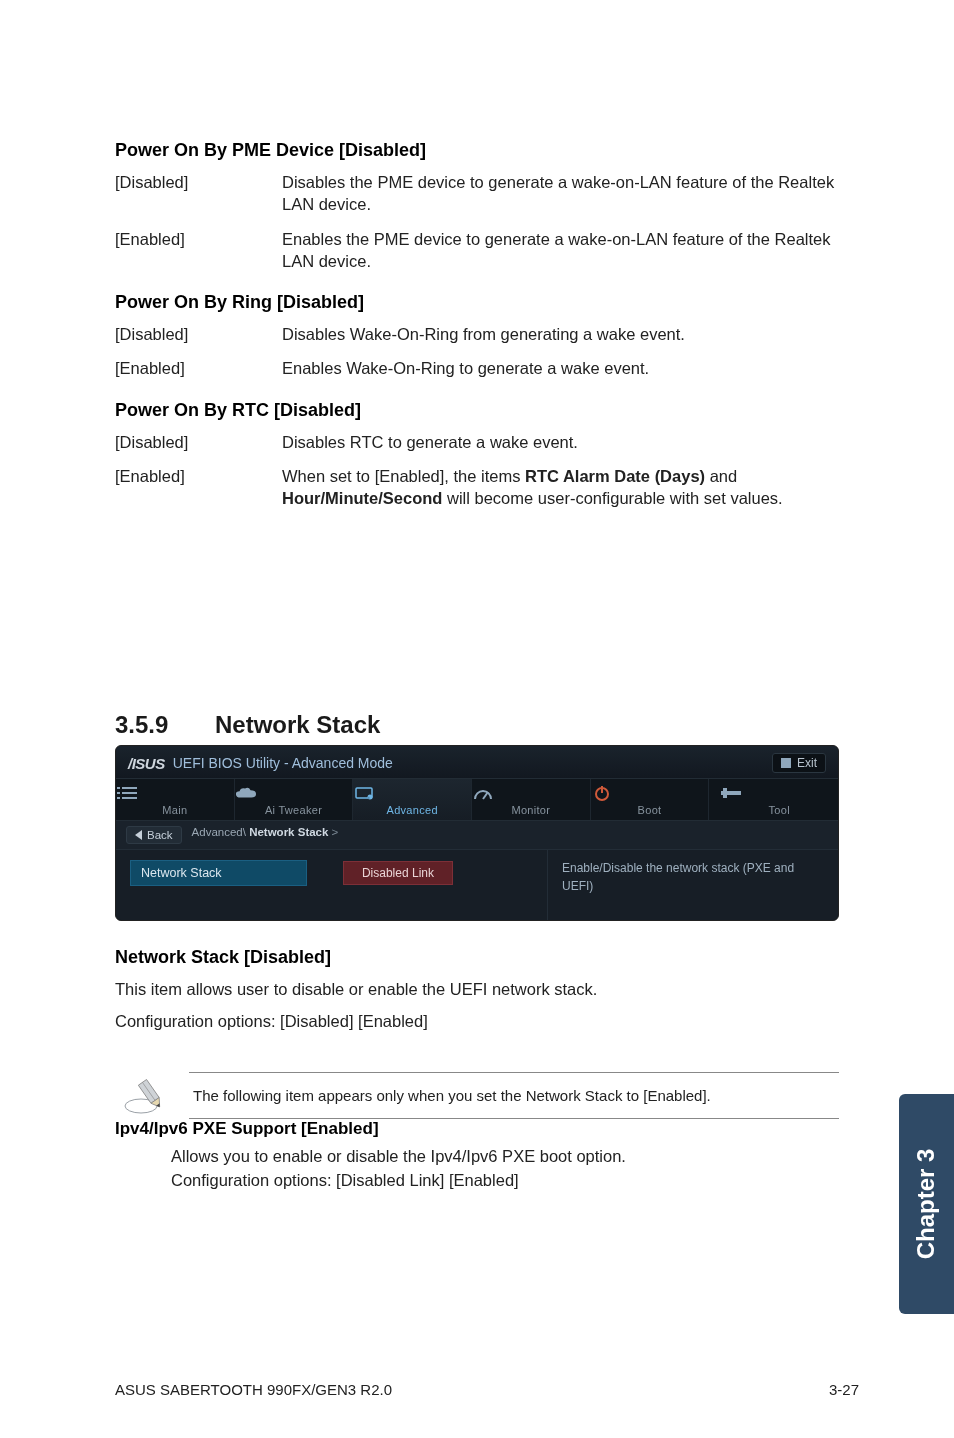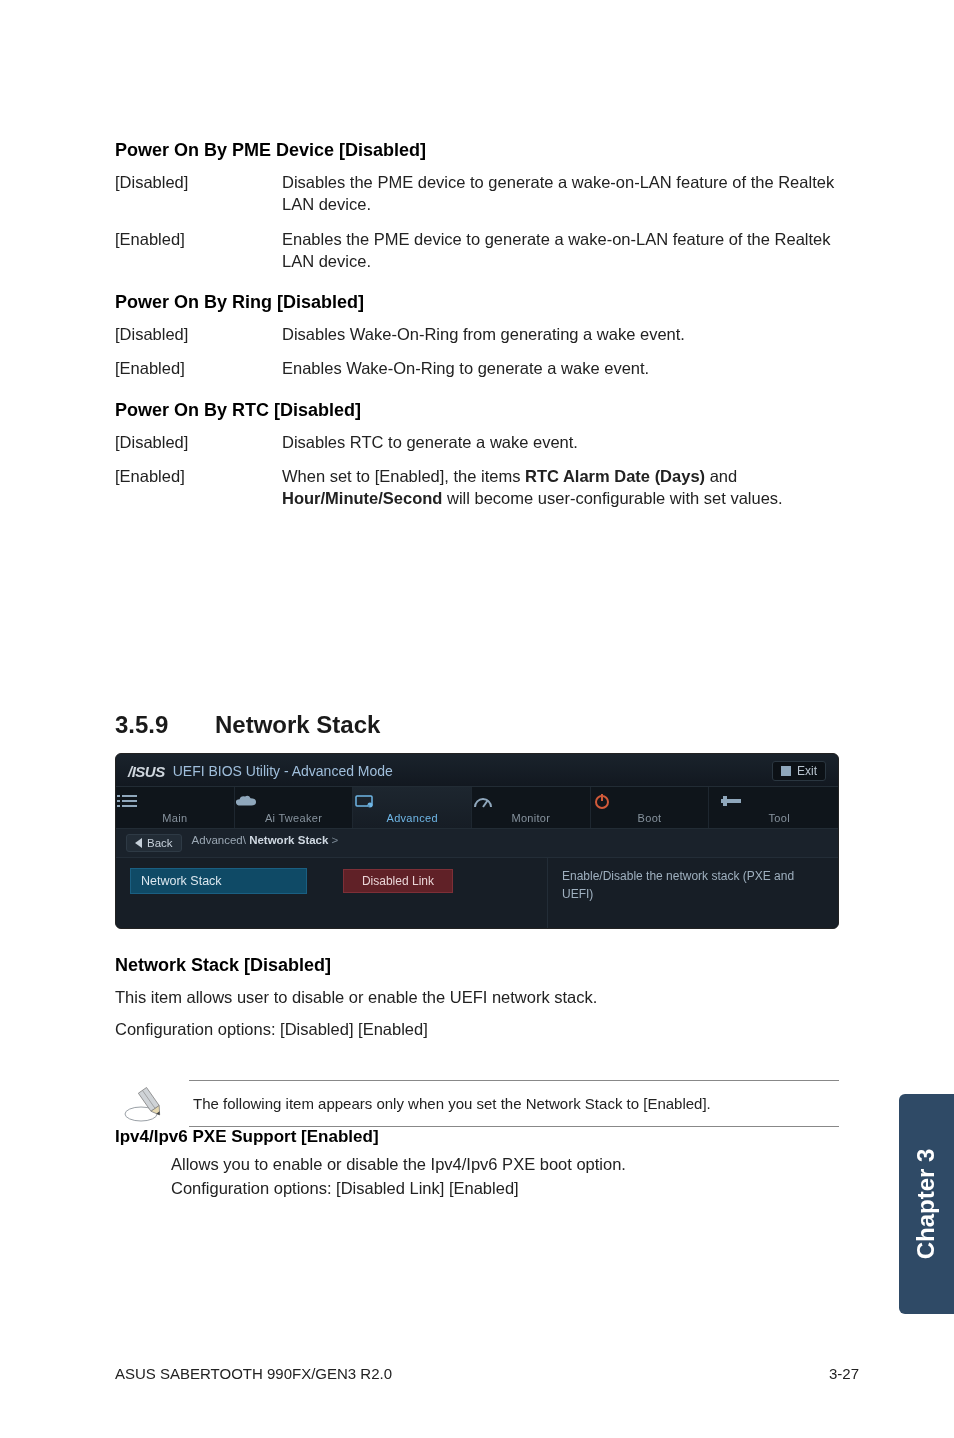--- a/index.html
+++ b/index.html
@@ -37,21 +37,21 @@
       flex: 1;
       color: #222;
       margin-left: 25px;
     }
     .option-desc b { font-weight: bold; }
     .big-gap { height: 190px; }
 
     .h2-row {
       display: flex;
       align-items: baseline;
-      margin-bottom: 14px;
+      margin-bottom: 6px;
     }
     .h2-num {
       font-size: 24px;
       font-weight: bold;
       width: 100px;
     }
     .h2-title {
       font-size: 24px;
       font-weight: bold;
     }
@@ -256,21 +256,21 @@
     }
     .side-tab-text {
       transform: rotate(-90deg);
       white-space: nowrap;
       font-size: 24px;
       font-weight: bold;
     }
 
     .footer {
       position: absolute;
-      bottom: 56px;
+      bottom: 40px;
       left: 115px;
       right: 95px;
       display: flex;
       justify-content: space-between;
       font-size: 15px;
       color: #222;
     }
 
     
     svg { display: block; }

